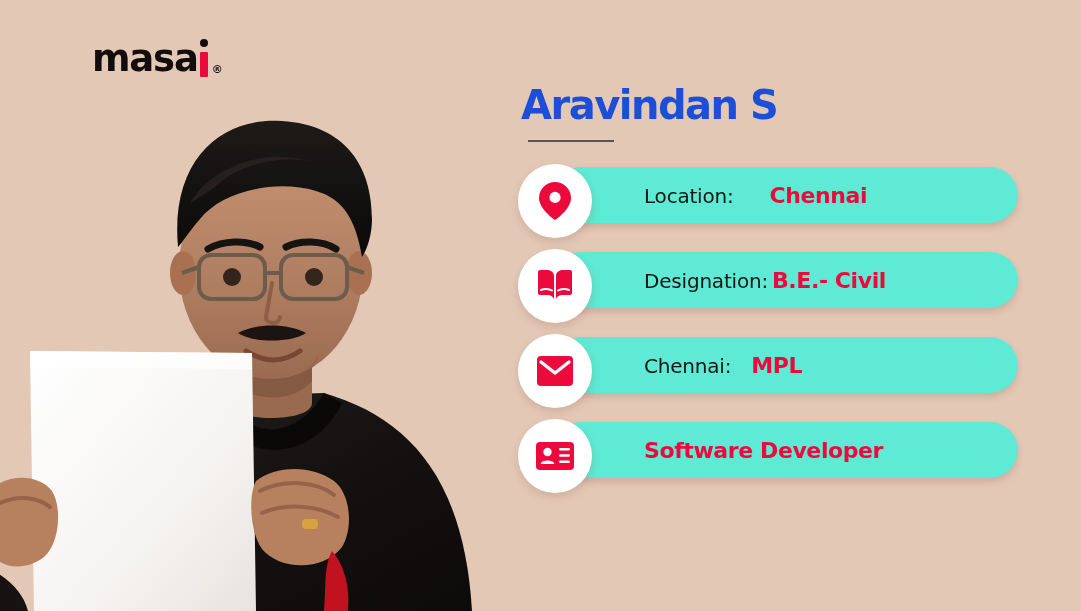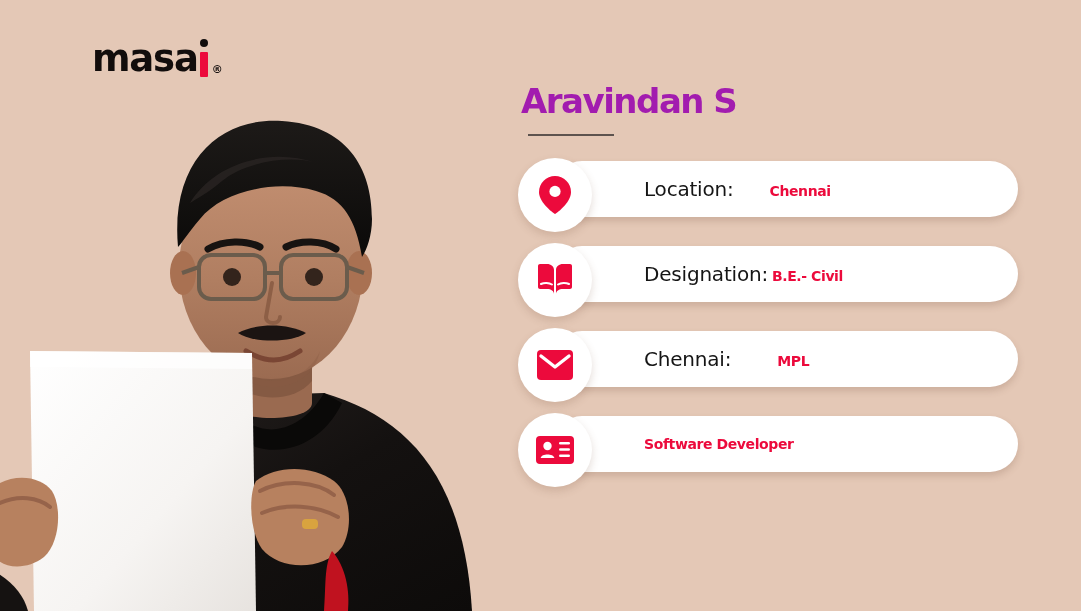--- a/index.html
+++ b/index.html
@@ -39,52 +39,52 @@
   
   .photo{
     position:absolute;left:-6px;bottom:0;width:548px;height:560px;
   }
   .ph-svg{display:block;width:100%;height:100%;}
 
   
   .panel{position:absolute;left:518px;top:84px;width:520px;}
   .name{
     font-family:"DejaVu Sans", sans-serif;
-    font-size:34px;font-weight:700;letter-spacing:-1.5px;
-    color:#a21caf;line-height:1.05;margin:0 0 0 3px;
+    font-size:40px;font-weight:700;letter-spacing:-1.5px;
+    color:#1d4ed8;line-height:1.05;margin:0 0 0 3px;
   }
   .name-rule{
     width:86px;height:2px;background:#5d534e;margin:14px 0 0 10px;
   }
 
   .rows{margin-top:22px;}
   .row{
     position:relative;height:62px;margin-bottom:23px;
   }
   .pill{
     position:absolute;left:36px;top:3px;right:20px;height:56px;
-    background:#ffffff;border-radius:28px;
+    background:#5eead4;border-radius:28px;
     box-shadow:0 4px 7px rgba(120,82,62,.22);
     display:flex;align-items:center;
   }
   .pill-text{
     display:flex;align-items:baseline;
     margin-left:90px;white-space:nowrap;
   }
   .label{
     font-family:"DejaVu Sans", sans-serif;
     font-size:20px;font-weight:400;color:#151515;letter-spacing:-.2px;
   }
   .value{
     font-family:"DejaVu Sans", sans-serif;
-    font-size:14px;font-weight:700;color:#ec0a3c;letter-spacing:-.4px;
+    font-size:22px;font-weight:700;color:#ec0a3c;letter-spacing:-.4px;
   }
   .row-loc .value{margin-left:36px;}
   .row-bg  .value{margin-left:4px;}
-  .row-co  .value{margin-left:46px;}
+  .row-co  .value{margin-left:20px;}
   .row-des .value{margin-left:0;}
 
   .icon-circle{
     position:absolute;left:0;top:0;width:74px;height:74px;
     background:#ffffff;border-radius:50%;
     box-shadow:0 4px 8px rgba(120,82,62,.20);
     display:flex;align-items:center;justify-content:center;
     z-index:2;
   }
   .icon-circle svg{display:block;}

